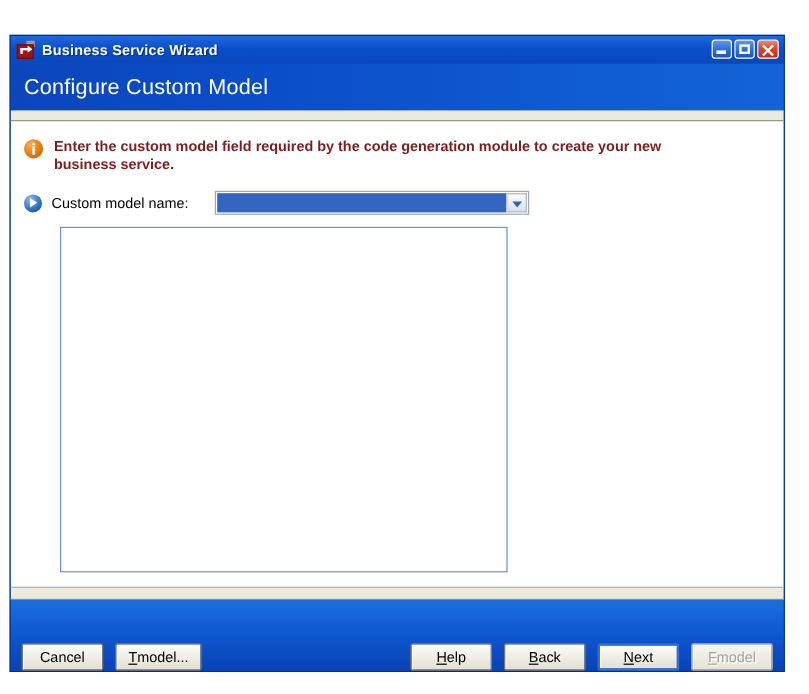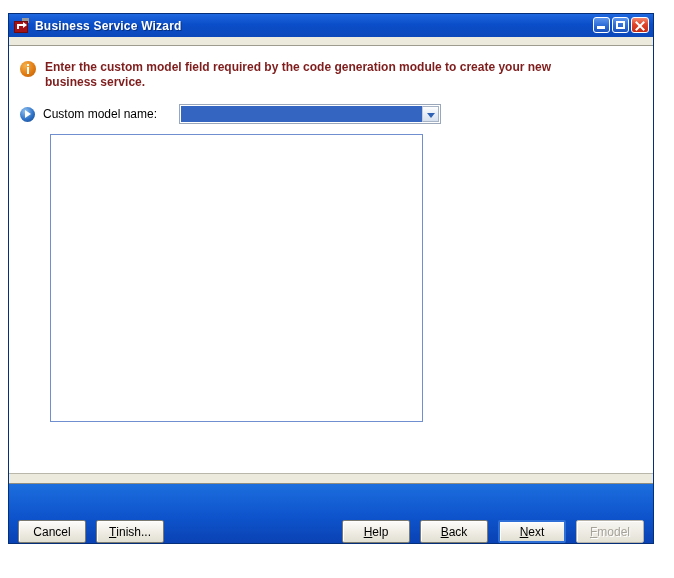--- a/index.html
+++ b/index.html
@@ -9,21 +9,21 @@
     width: 674px;
     height: 578px;
     overflow: hidden;
     font-family: "Liberation Sans", sans-serif;
   }
 
   
   .window {
     position: absolute;
     left: 8px;
-    top: 13px;
+    top: 29px;
     width: 646px;
     height: 531px;
     background: #0b4ec9;
     border: 1px solid #062f7a;
     box-sizing: border-box;
     display: flex;
     flex-direction: column;
   }
 
   
@@ -334,20 +334,23 @@
       <div class="win-btn">
           <span class="glyph-max"></span>
         </div>
       <div class="win-btn close">
           <span class="glyph-x1"></span>
           <span class="glyph-x2"></span>
         </div>
     </div>
   </div>
 
+  <div class="header-band">
+    <div class="header-title">Configure Custom Model</div>
+  </div>
   <div class="band-sep"></div>
 
   <div class="content">
 
     <div class="info-row">
       <div class="info-icon">
         <span class="dot"></span>
           <span class="bar"></span>
       </div>
       <div class="info-text">
@@ -369,21 +372,21 @@
 
   </div>
 
   <div class="bar-sep"></div>
   <div class="buttonbar">
     <div class="btn">
         <span>Cancel</span>
       </div>
     <div class="btn">
         <span class="mn">T</span>
-        <span>inish...</span>
+        <span>model...</span>
       </div>
     <div class="spacer"></div>
     <div class="btn">
         <span class="mn">H</span>
         <span>elp</span>
       </div>
     <div class="btn">
         <span class="mn">B</span>
         <span>ack</span>
       </div>

